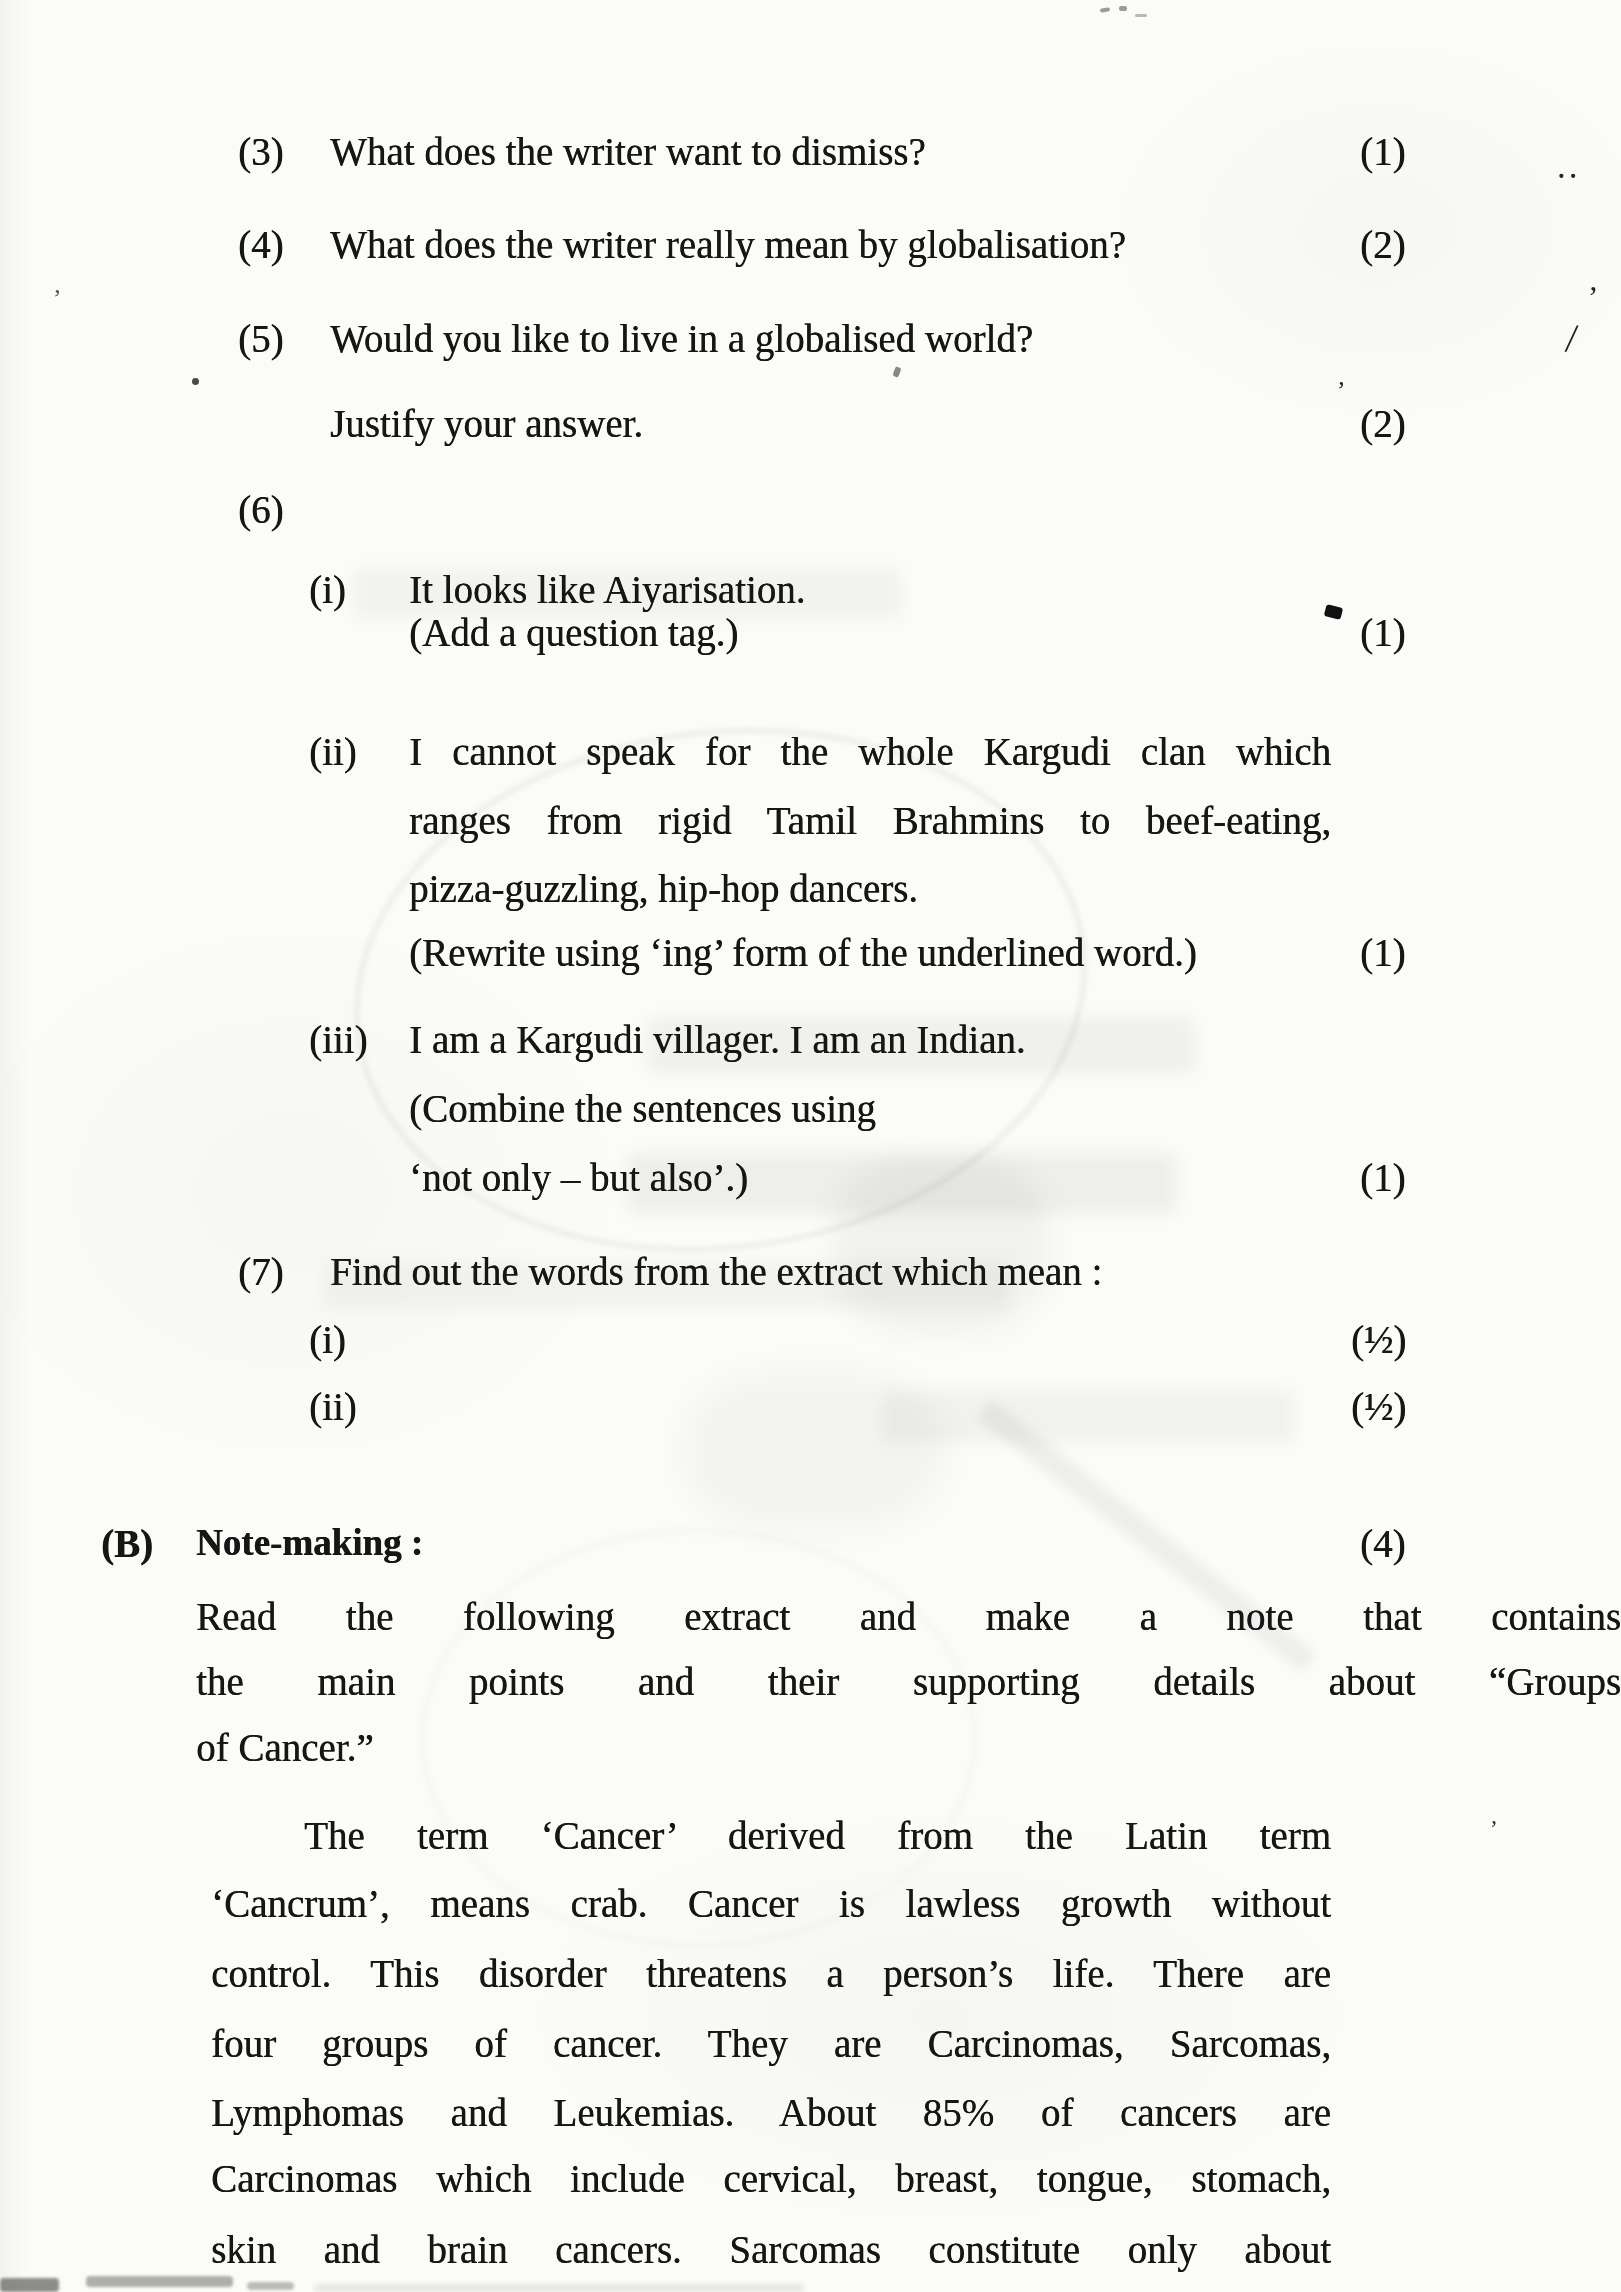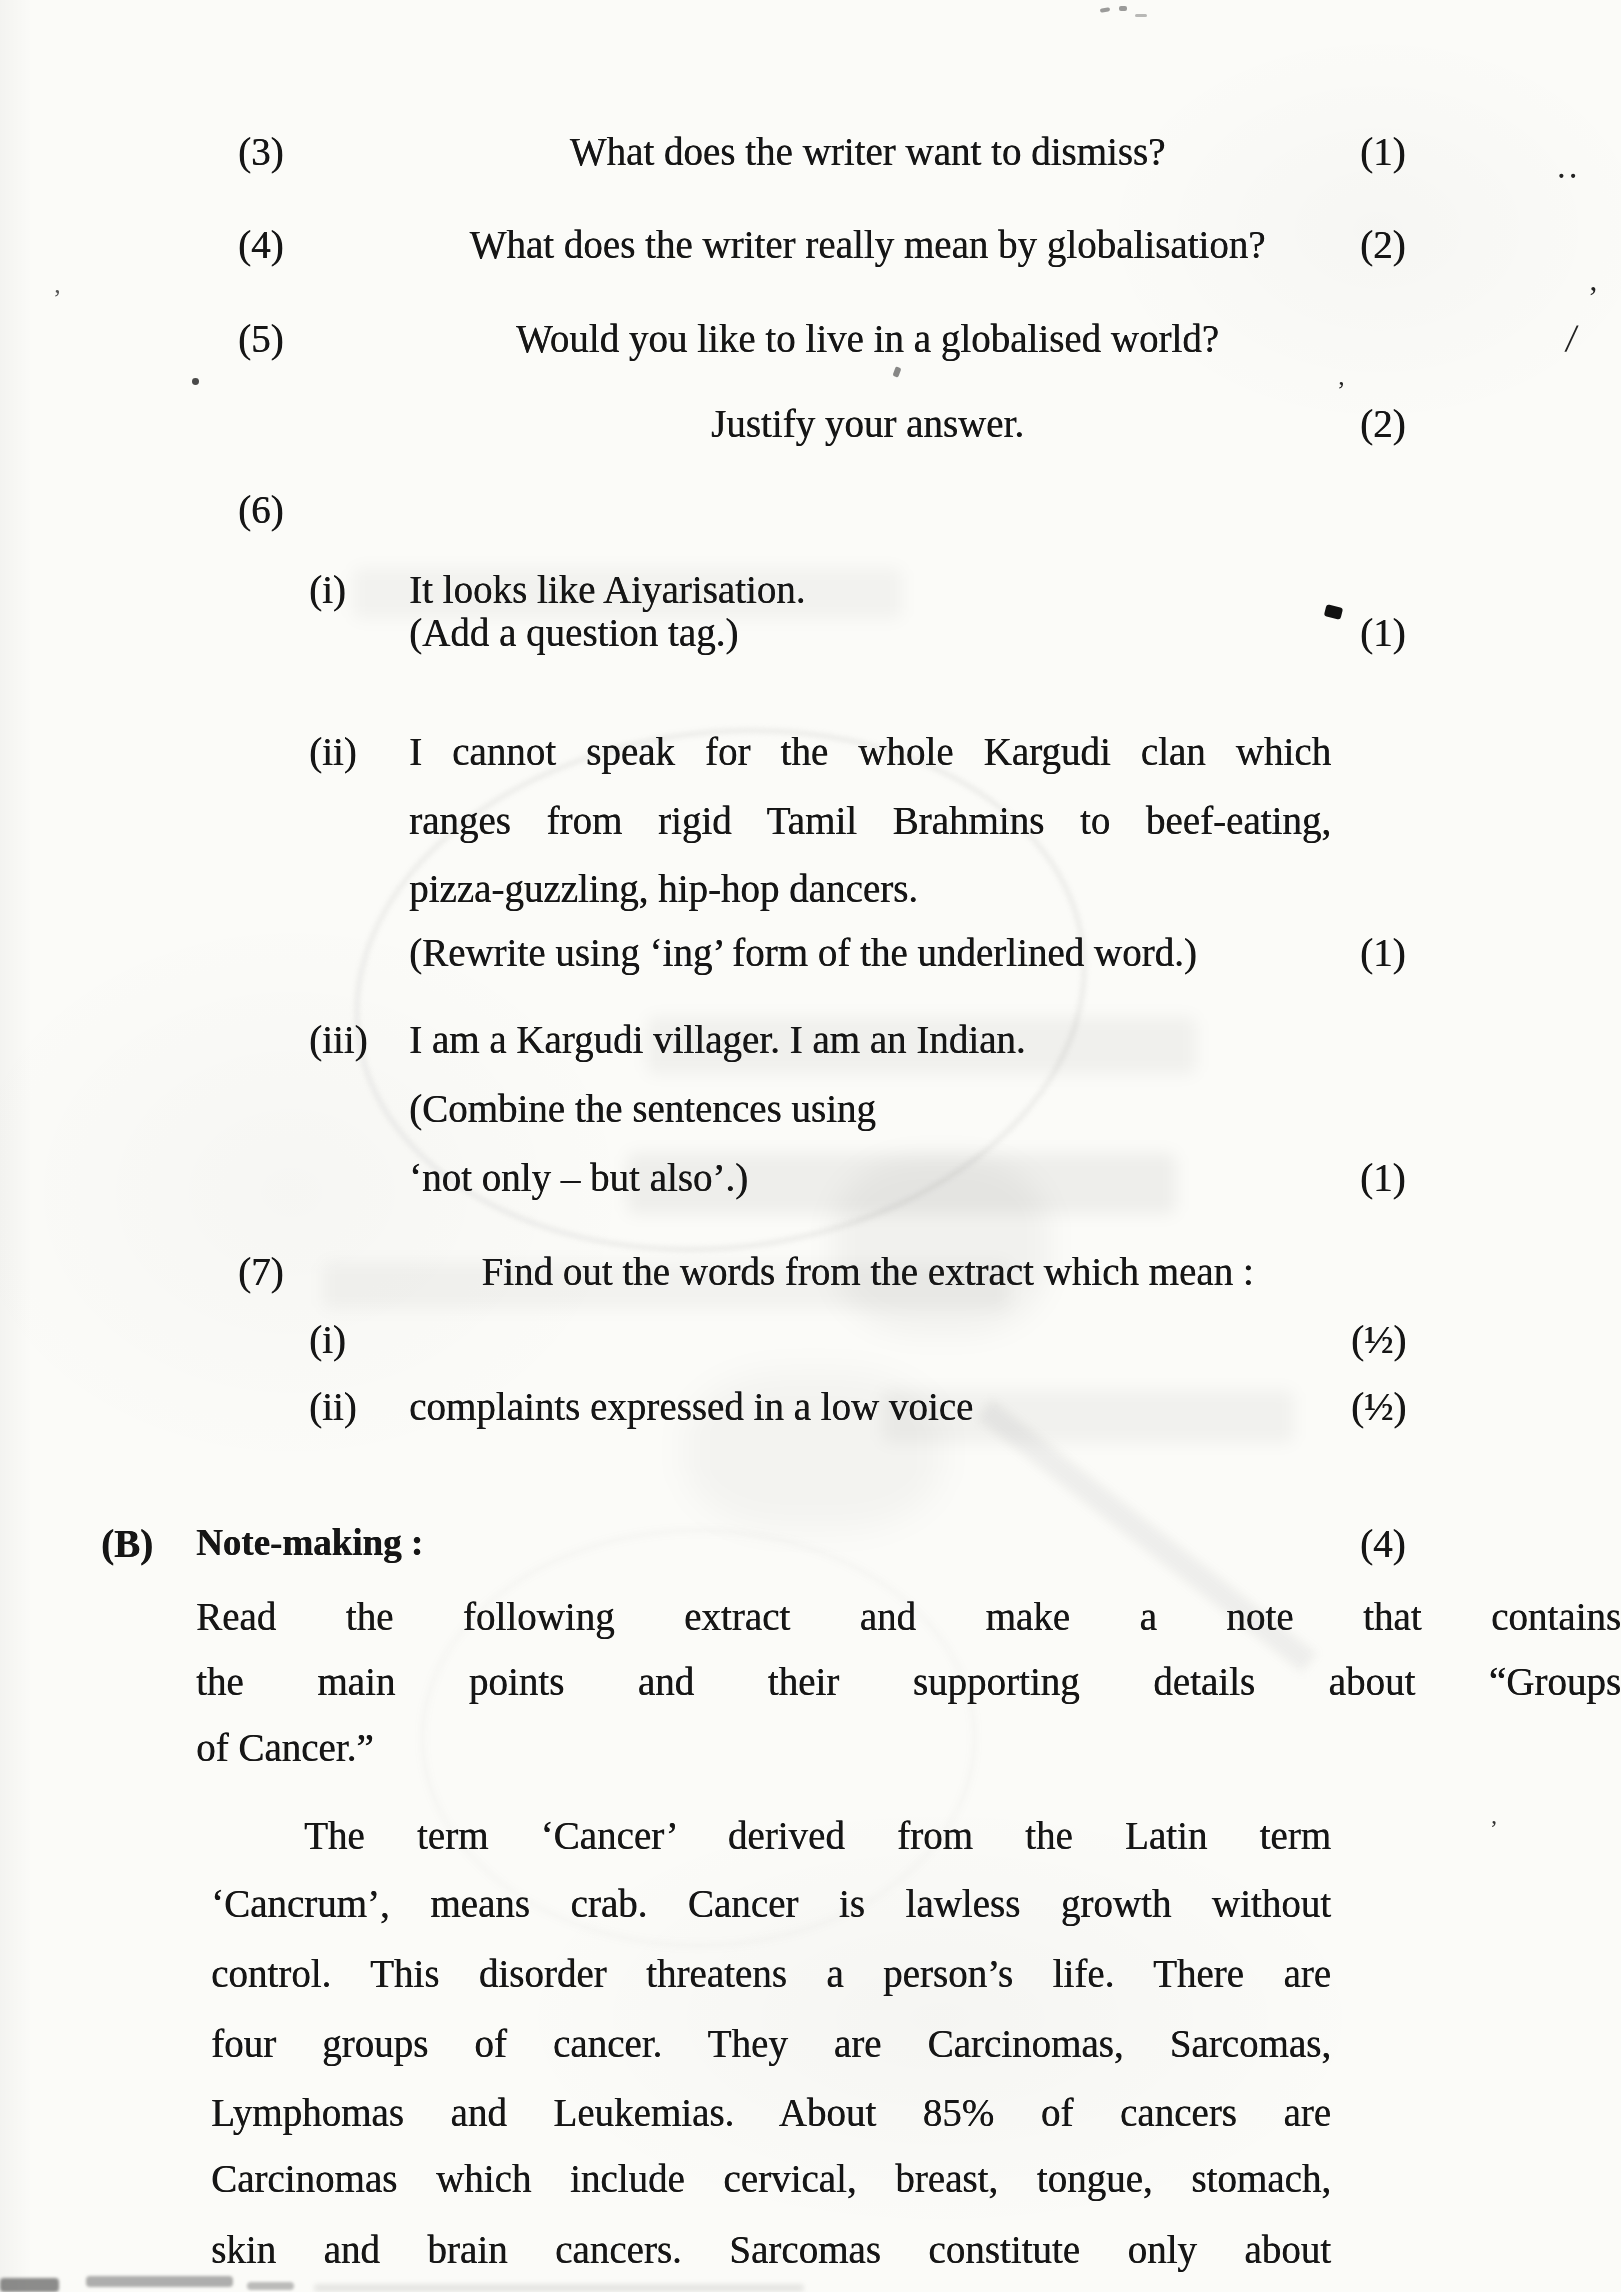--- a/index.html
+++ b/index.html
@@ -17,21 +17,21 @@
     font-family:"Liberation Serif","DejaVu Serif",serif;
     color:#161616;
   }
   .row{position:absolute;left:0;right:0;line-height:1.18;font-size:39px;}
   .row .txt{display:block;}
   .row, .num, .mark{text-shadow:0.4px 0 0 currentColor;}
   .num{position:absolute;top:0;}
   .n-q{left:238px;}
   .n-sub{left:309px;}
   .n-sec{left:101px;font-weight:bold;}
-  .t-q{margin-left:330px;margin-right:216px;text-align:center;}
+  .t-q{margin-left:330px;margin-right:216px;}
   .t-sub{margin-left:409px;margin-right:235px;}
   .t-sub-j{margin-left:409px;margin-right:290px;}
   .t-note{margin-left:196px;}
   .t-para{margin-left:211px;margin-right:290px;}
   .indent{text-indent:93px;}
   .t-title{margin-left:196px;font-weight:bold;font-size:37px;}
   .just{text-align:justify;text-align-last:justify;}
   .mark{position:absolute;left:1360px;top:0;}
   .mark-half{left:1351px;}
   .ul{text-decoration-thickness:2.9px;text-underline-offset:6.9px;}
@@ -157,21 +157,20 @@
   <div class="row" style="top:1249px">
     <span class="num n-q">(7)</span>
     <span class="txt t-q">Find out the words from the extract which mean :</span>
   </div>
   <div class="row" style="top:1317px">
     <span class="num n-sub">(i)</span>
     <span class="mark mark-half">(½)</span>
   </div>
   <div class="row" style="top:1384px">
     <span class="num n-sub">(ii)</span>
-    <span class="txt t-sub">complaints expressed in a low voice</span>
     <span class="mark mark-half">(½)</span>
   </div>
 
   <div class="row" style="top:1521px">
     <span class="num n-sec">(B)</span>
     <span class="txt t-title">Note-making :</span>
     <span class="mark">(4)</span>
   </div>
   <div class="row" style="top:1594px">
     <span class="txt t-note just">Read the following extract and make a note that contains</span>

